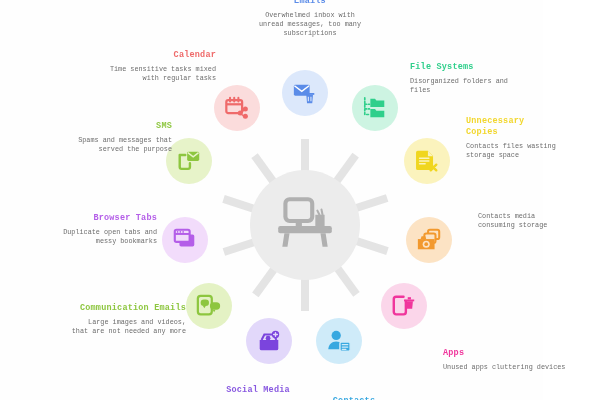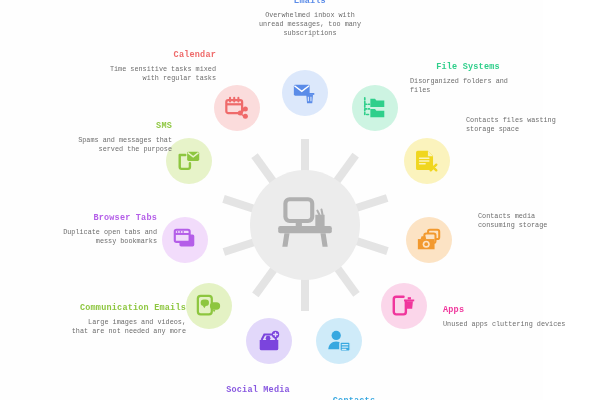--- a/index.html
+++ b/index.html
@@ -300,30 +300,31 @@
 
   <div class="block ta-c" style="left:198px; top:385px; width:120px;">
     <div class="ttl" style="color:#8858e0;">Social Media</div>
   </div>
 
   <div class="block ta-c" style="left:296px; top:396px; width:116px;">
     <div class="ttl" style="color:#38a8e0;">Contacts</div>
   </div>
 
   <div class="block ta-l" style="left:443px; top:305px; width:125px;">
-    <div class="ttl" style="color:#f0369c;">Apps</div>
+    <div class="ttl" style="color:#f0369c;margin-top:43px;">Apps</div>
     <div class="desc">Unused apps cluttering devices</div>
   </div>
 
   <div class="block ta-l" style="left:478px; top:212px; width:84px;">
     <div class="desc">Contacts media consuming storage</div>
   </div>
 
   <div class="block ta-l" style="left:466px; top:116px; width:94px;">
+    <div class="ttl" style="color:#f2d72e;">Unnecessary Copies</div>
     <div class="desc">Contacts files wasting storage space</div>
   </div>
 
   <div class="block ta-l" style="left:410px; top:62px; width:116px;">
-    <div class="ttl" style="color:#2fcf8b;text-align:center;">File Systems</div>
+    <div class="ttl" style="color:#2fcf8b;">File Systems</div>
     <div class="desc">Disorganized folders and files</div>
   </div>
 
 </div>
 
 </body></html>

